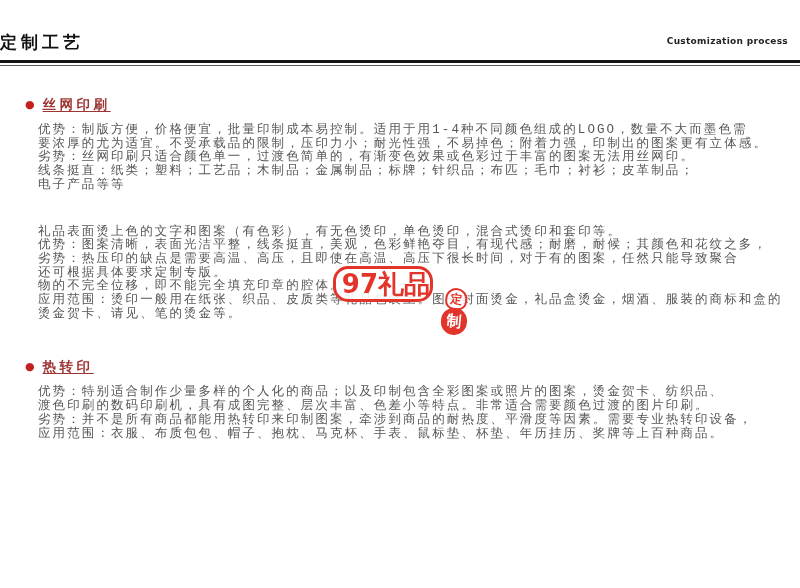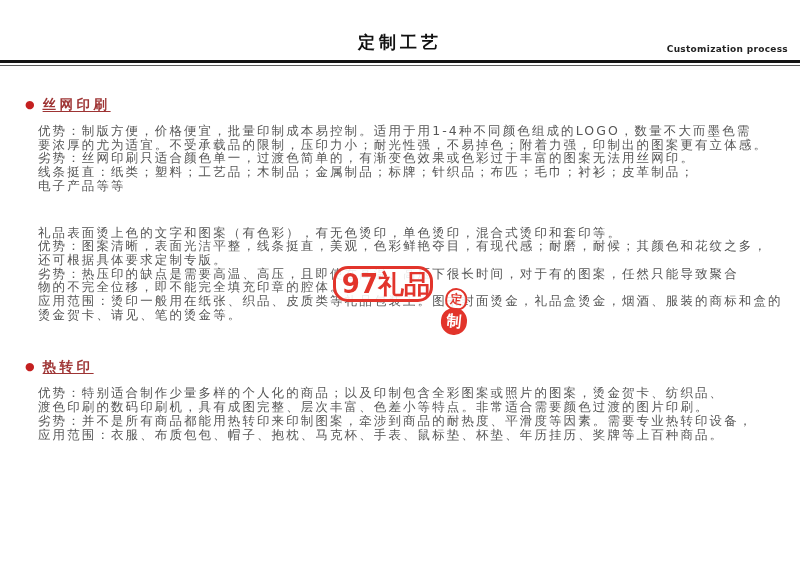--- a/index.html
+++ b/index.html
@@ -7,31 +7,30 @@
     width:800px; height:588px;
     background:#ffffff;
     font-family:"DejaVu Sans", sans-serif;
     position:relative;
     overflow:hidden;
     -webkit-font-smoothing:antialiased;
   }
   
   .header { position:relative; }
   .header-title {
-    text-align:center;
     font-weight:bold;
     font-size:17px;
     letter-spacing:4px;
     color:#111111;
     padding-top:33px;
     line-height:19px;
   }
   .header-sub {
     position:absolute;
-    top:44px; right:12px;
+    top:36px; right:12px;
     font-size:9px;
     font-weight:bold;
     color:#222222;
     letter-spacing:0.3px;
     padding-left:35px;
   }
   .rule {
     margin-top:8px;
     height:2px;
     border-top:3px solid #141414;
@@ -49,21 +48,21 @@
     margin-right:8px;
     vertical-align:1px;
   }
   .sec-title {
     color:#9e3434;
     font-weight:bold;
     letter-spacing:3.5px;
     text-decoration:underline;
     text-underline-offset:2px;
   }
-  .sec-body { padding-left:13px; }
+  .sec-body { padding-left:13px;font-family:Liberation Mono, monospace; }
   .bline {
     font-size:12.5px;
     line-height:13.7px;
     letter-spacing:2.1px;
     color:#565656;
     white-space:nowrap;
   }
   
   .wm-box {
     position:absolute;
@@ -132,22 +131,22 @@
         <div class="bline">劣势：丝网印刷只适合颜色单一，过渡色简单的，有渐变色效果或色彩过于丰富的图案无法用丝网印。</div>
         <div class="bline">线条挺直：纸类；塑料；工艺品；木制品；金属制品；标牌；针织品；布匹；毛巾；衬衫；皮革制品；</div>
         <div class="bline">电子产品等等</div>
       </div>
   </div>
 
   <div class="section">
     <div class="sec-body">
         <div class="bline">礼品表面烫上色的文字和图案（有色彩），有无色烫印，单色烫印，混合式烫印和套印等。</div>
         <div class="bline">优势：图案清晰，表面光洁平整，线条挺直，美观，色彩鲜艳夺目，有现代感；耐磨，耐候；其颜色和花纹之多，</div>
+        <div class="bline">劣势：热压印的缺点是需要高温、高压，且即使在高温、高压下很长时间，对于有的图案，任然只能导致聚合</div>
         <div class="bline">还可根据具体要求定制专版。</div>
-        <div class="bline">劣势：热压印的缺点是需要高温、高压，且即使在高温、高压下很长时间，对于有的图案，任然只能导致聚合</div>
         <div class="bline">物的不完全位移，即不能完全填充印章的腔体。</div>
         <div class="bline">应用范围：烫印一般用在纸张、织品、皮质类等礼品包装上。图书封面烫金，礼品盒烫金，烟酒、服装的商标和盒的</div>
         <div class="bline">烫金贺卡、请见、笔的烫金等。</div>
       </div>
   </div>
 
   <div class="section">
     <div class="sec-title-row">
       <span class="bullet">●</span><span class="sec-title">热转印</span>
     </div>

